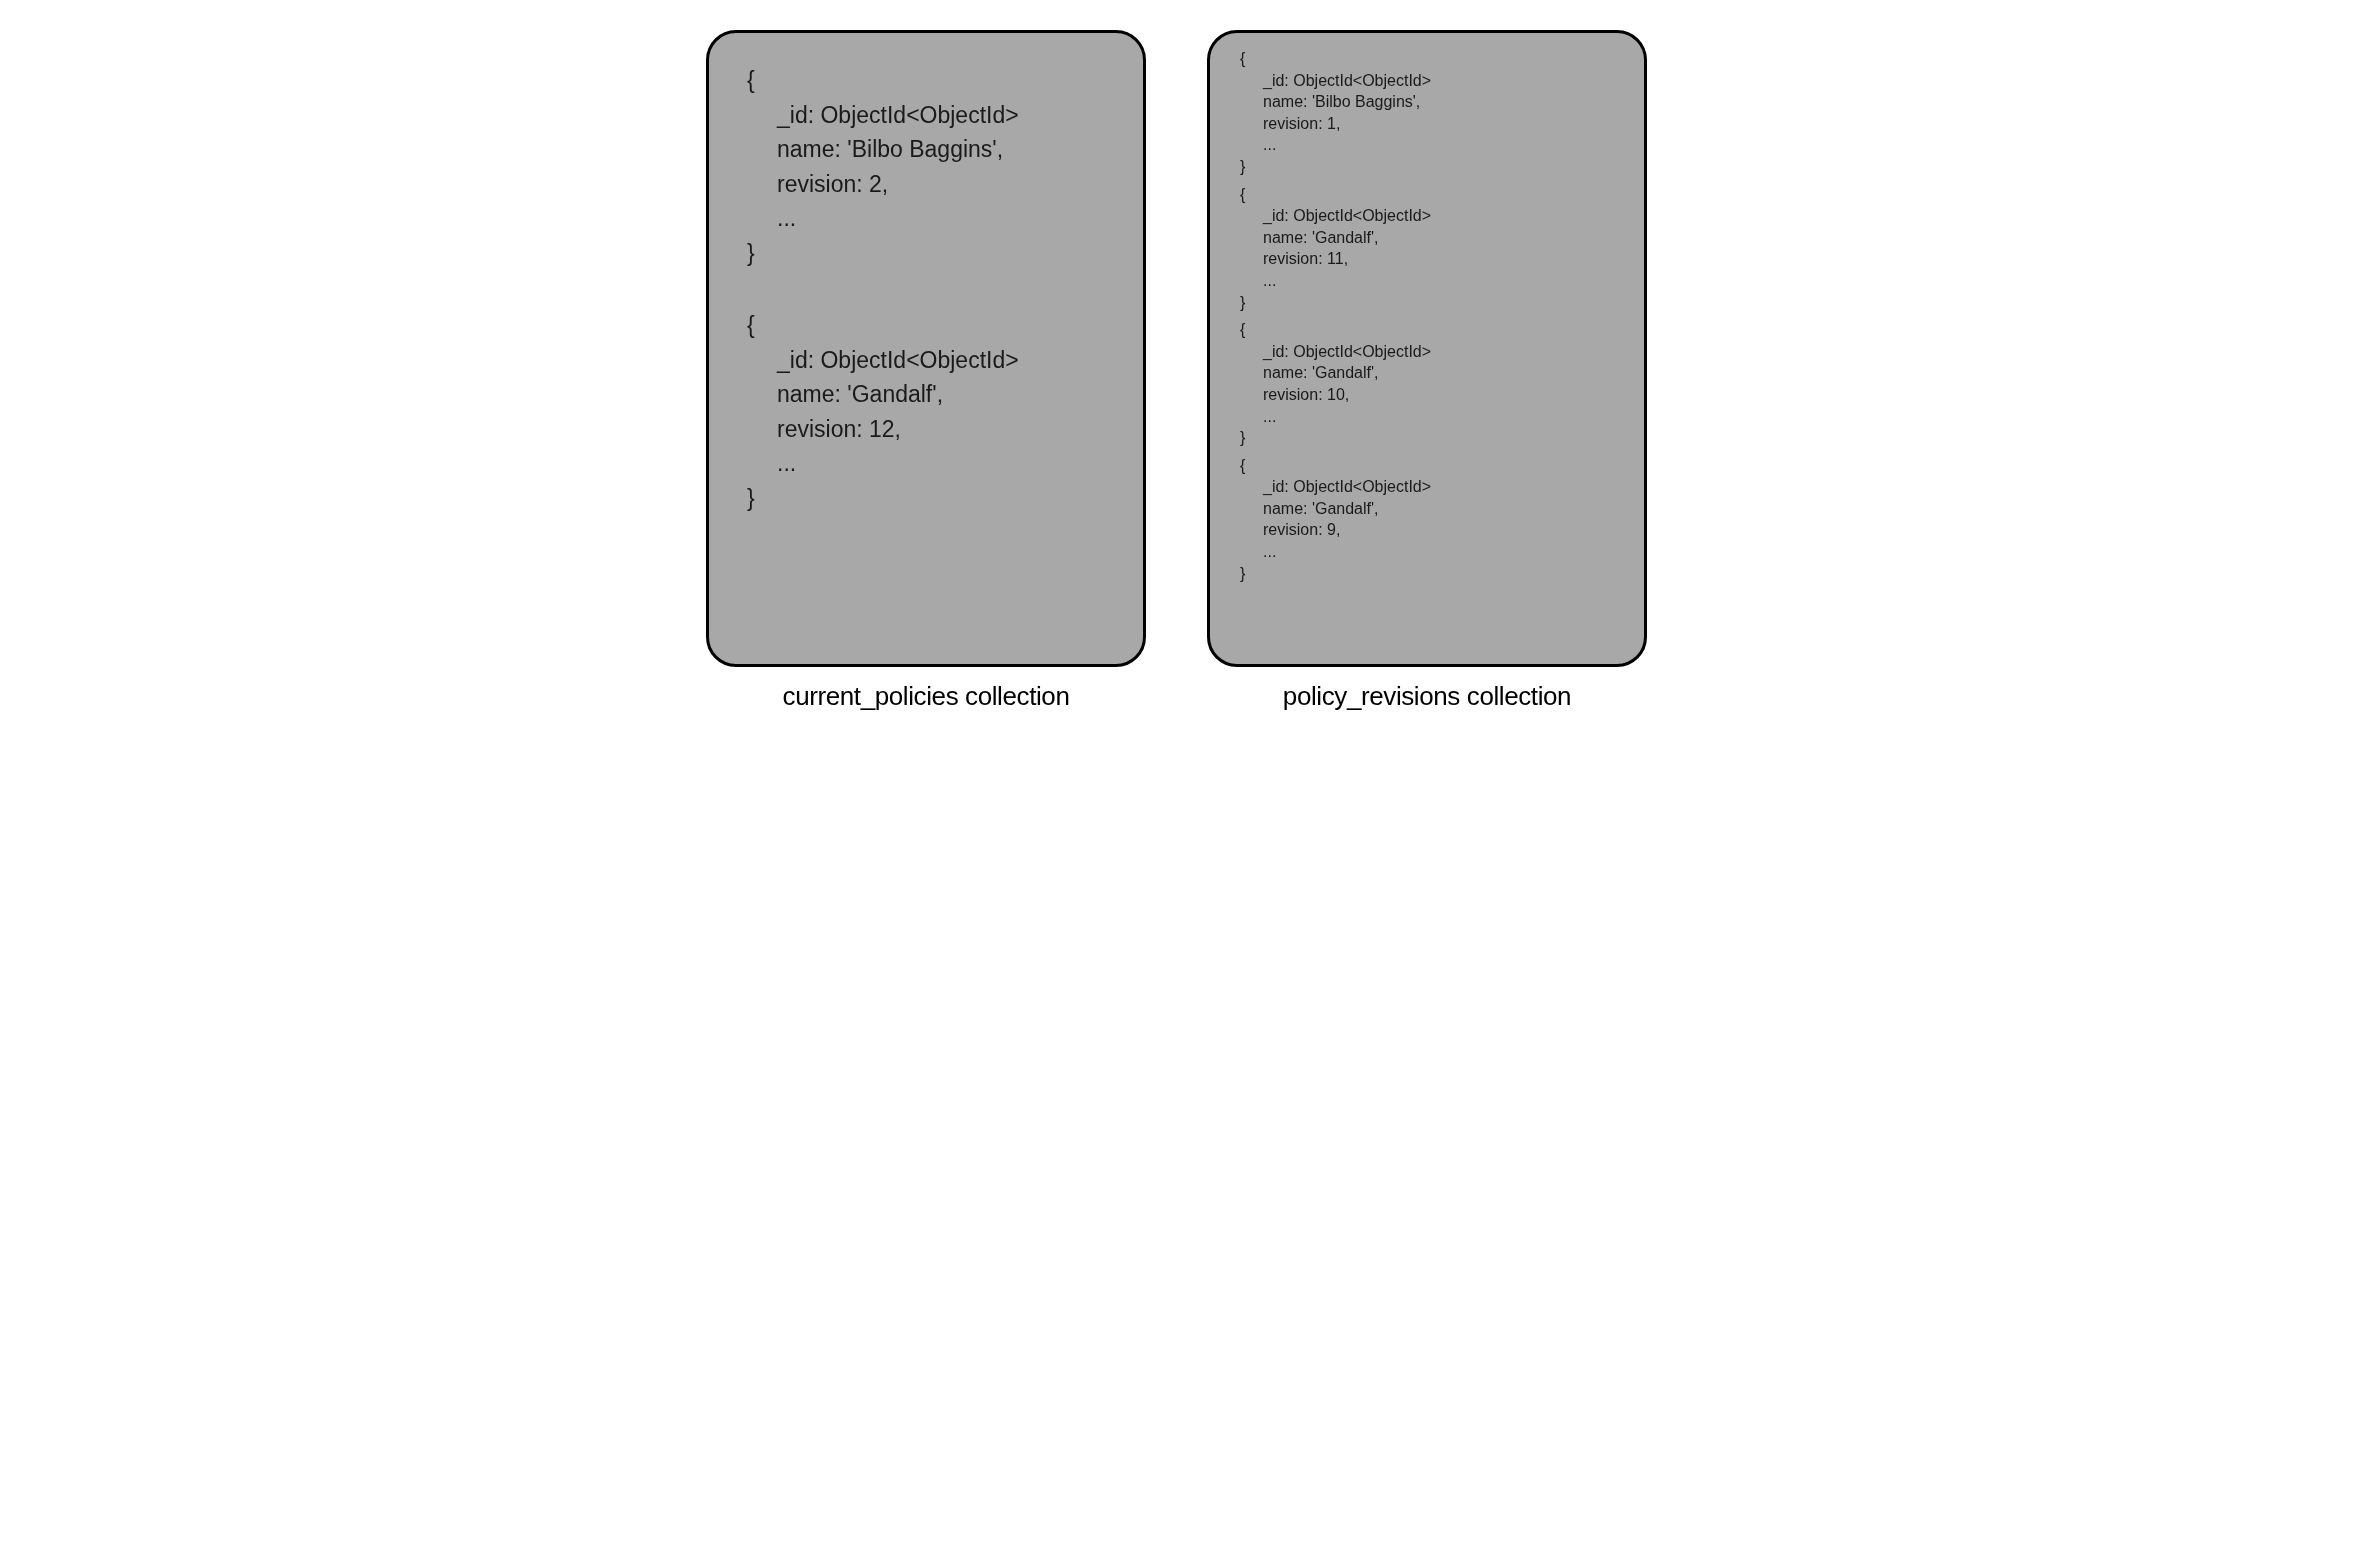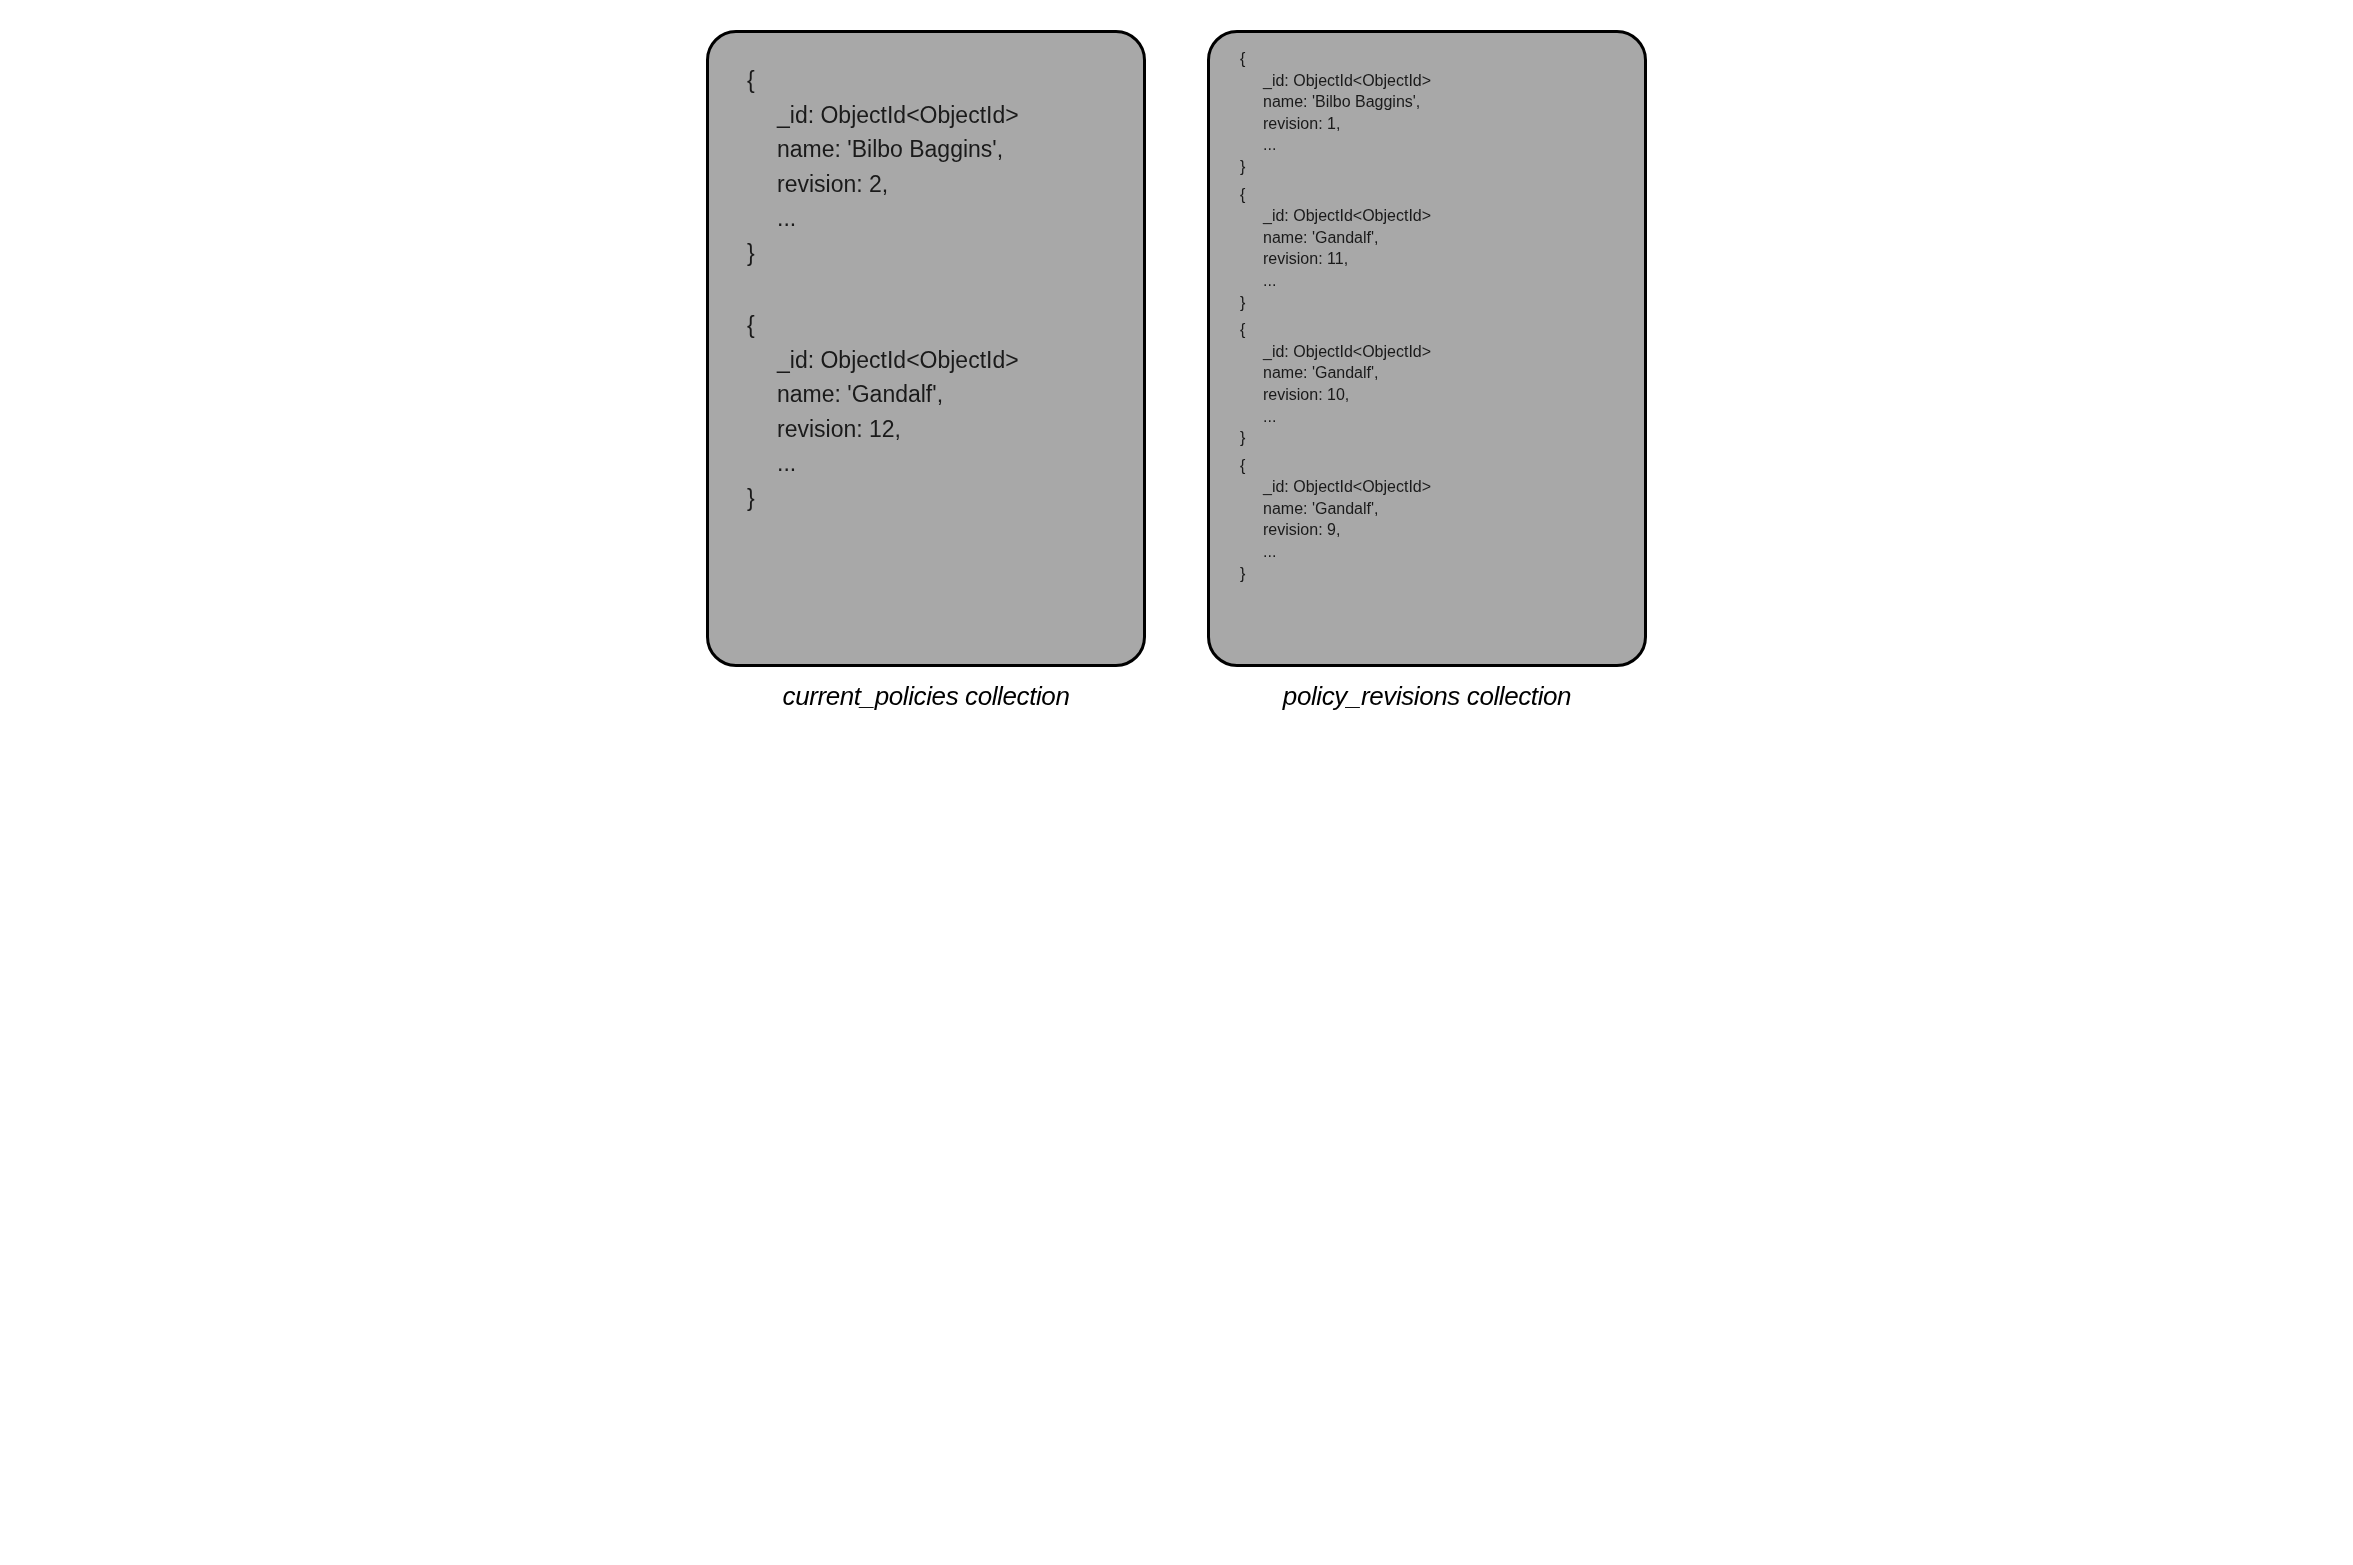--- a/index.html
+++ b/index.html
@@ -30,21 +30,20 @@
   .panel.left {
     font-size: 23px;
     line-height: 1.5;
   }
   .panel.right {
     font-size: 16px;
     line-height: 1.35;
     padding: 15px 30px;
   }
   .caption {
-    font-style: italic;
     font-size: 26px;
     margin-top: 13.6px;
     color: #000;
     text-align: left;
     letter-spacing: -0.4px;
   }
   .doc {
     margin-bottom: 23px;
   }
   .panel.right .doc {

